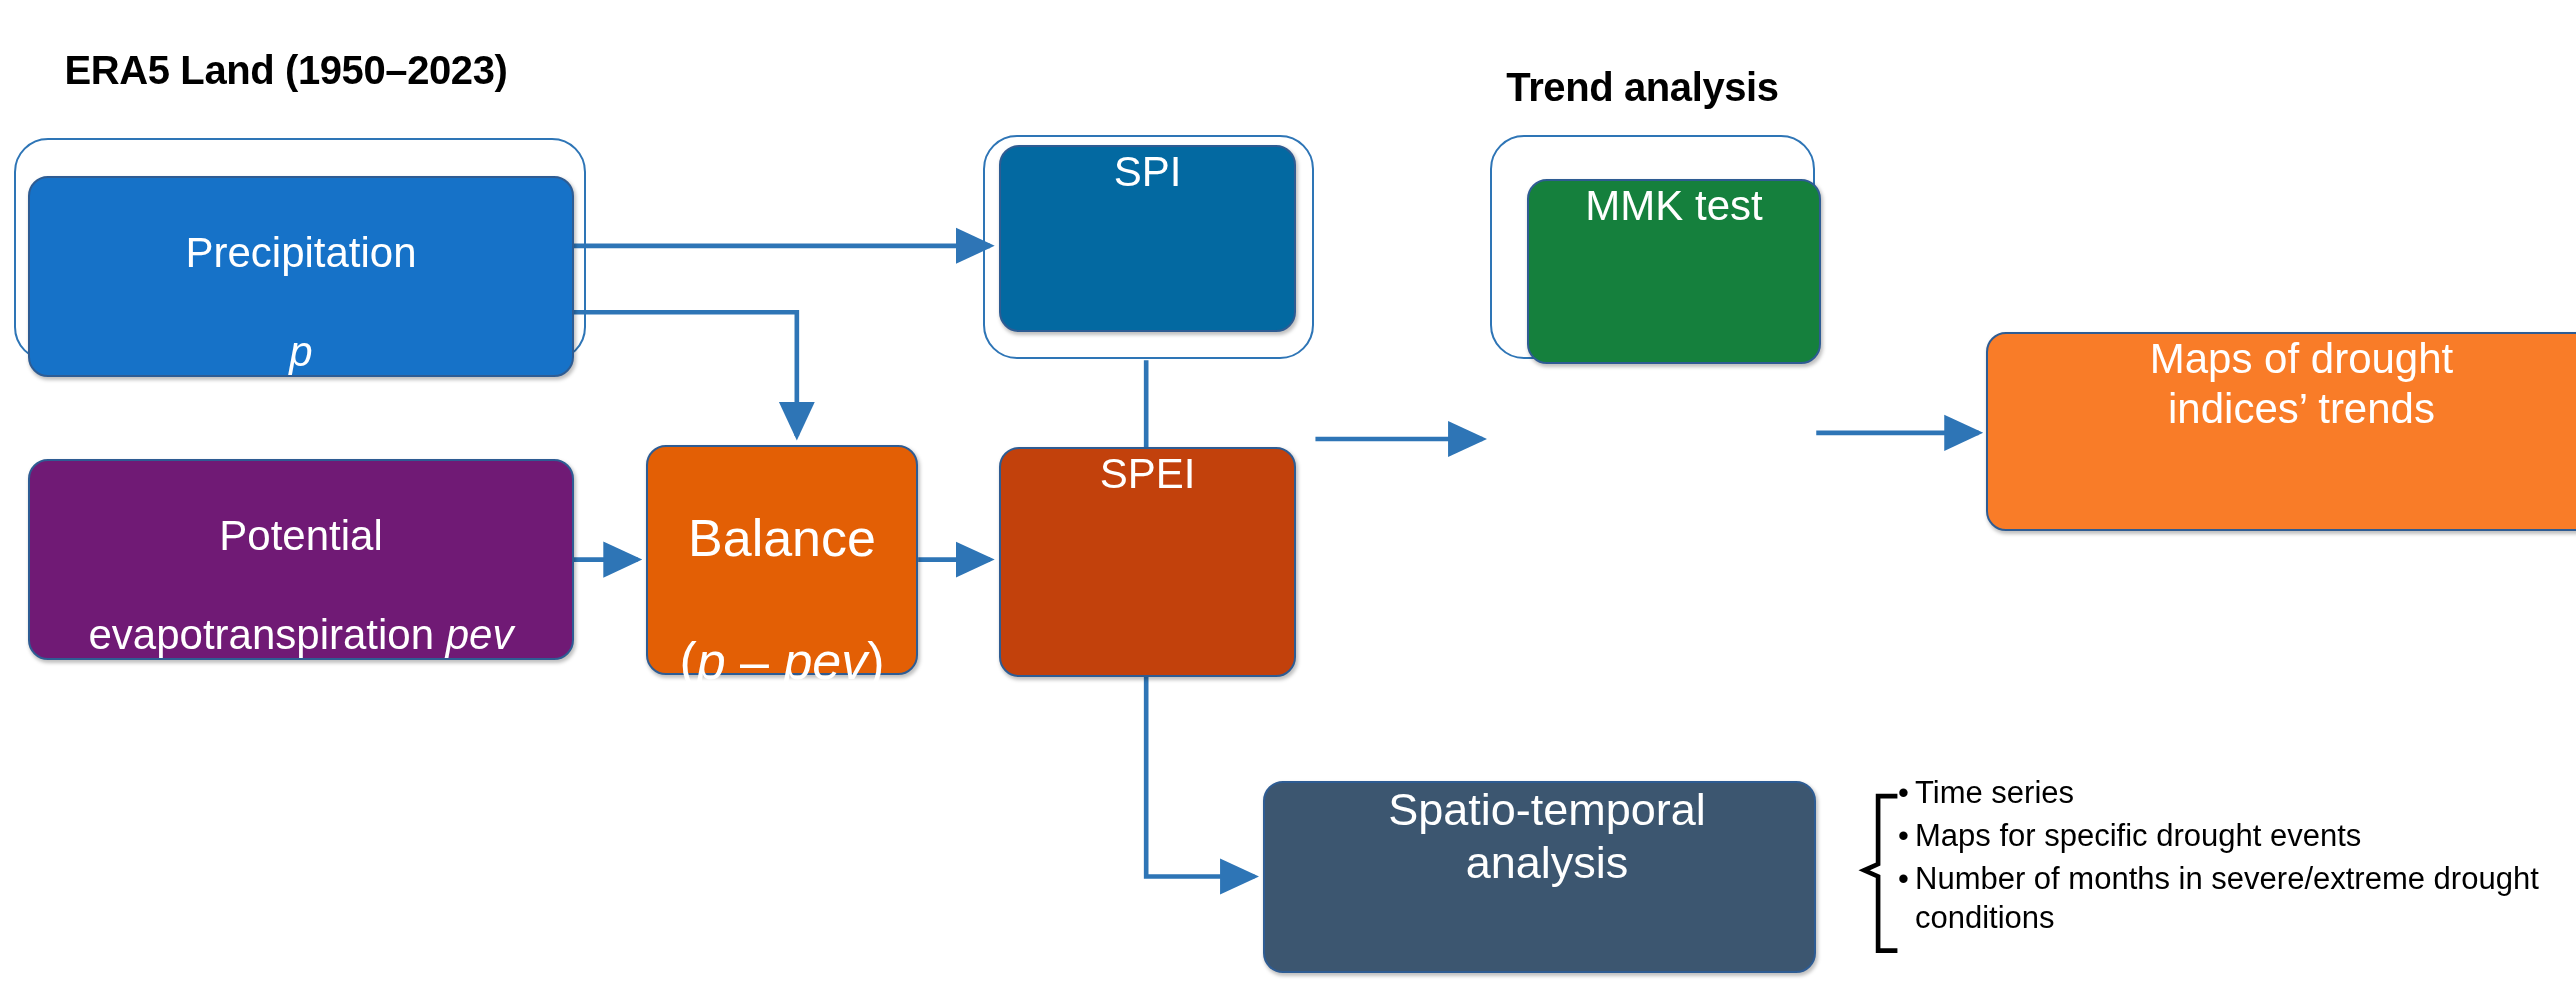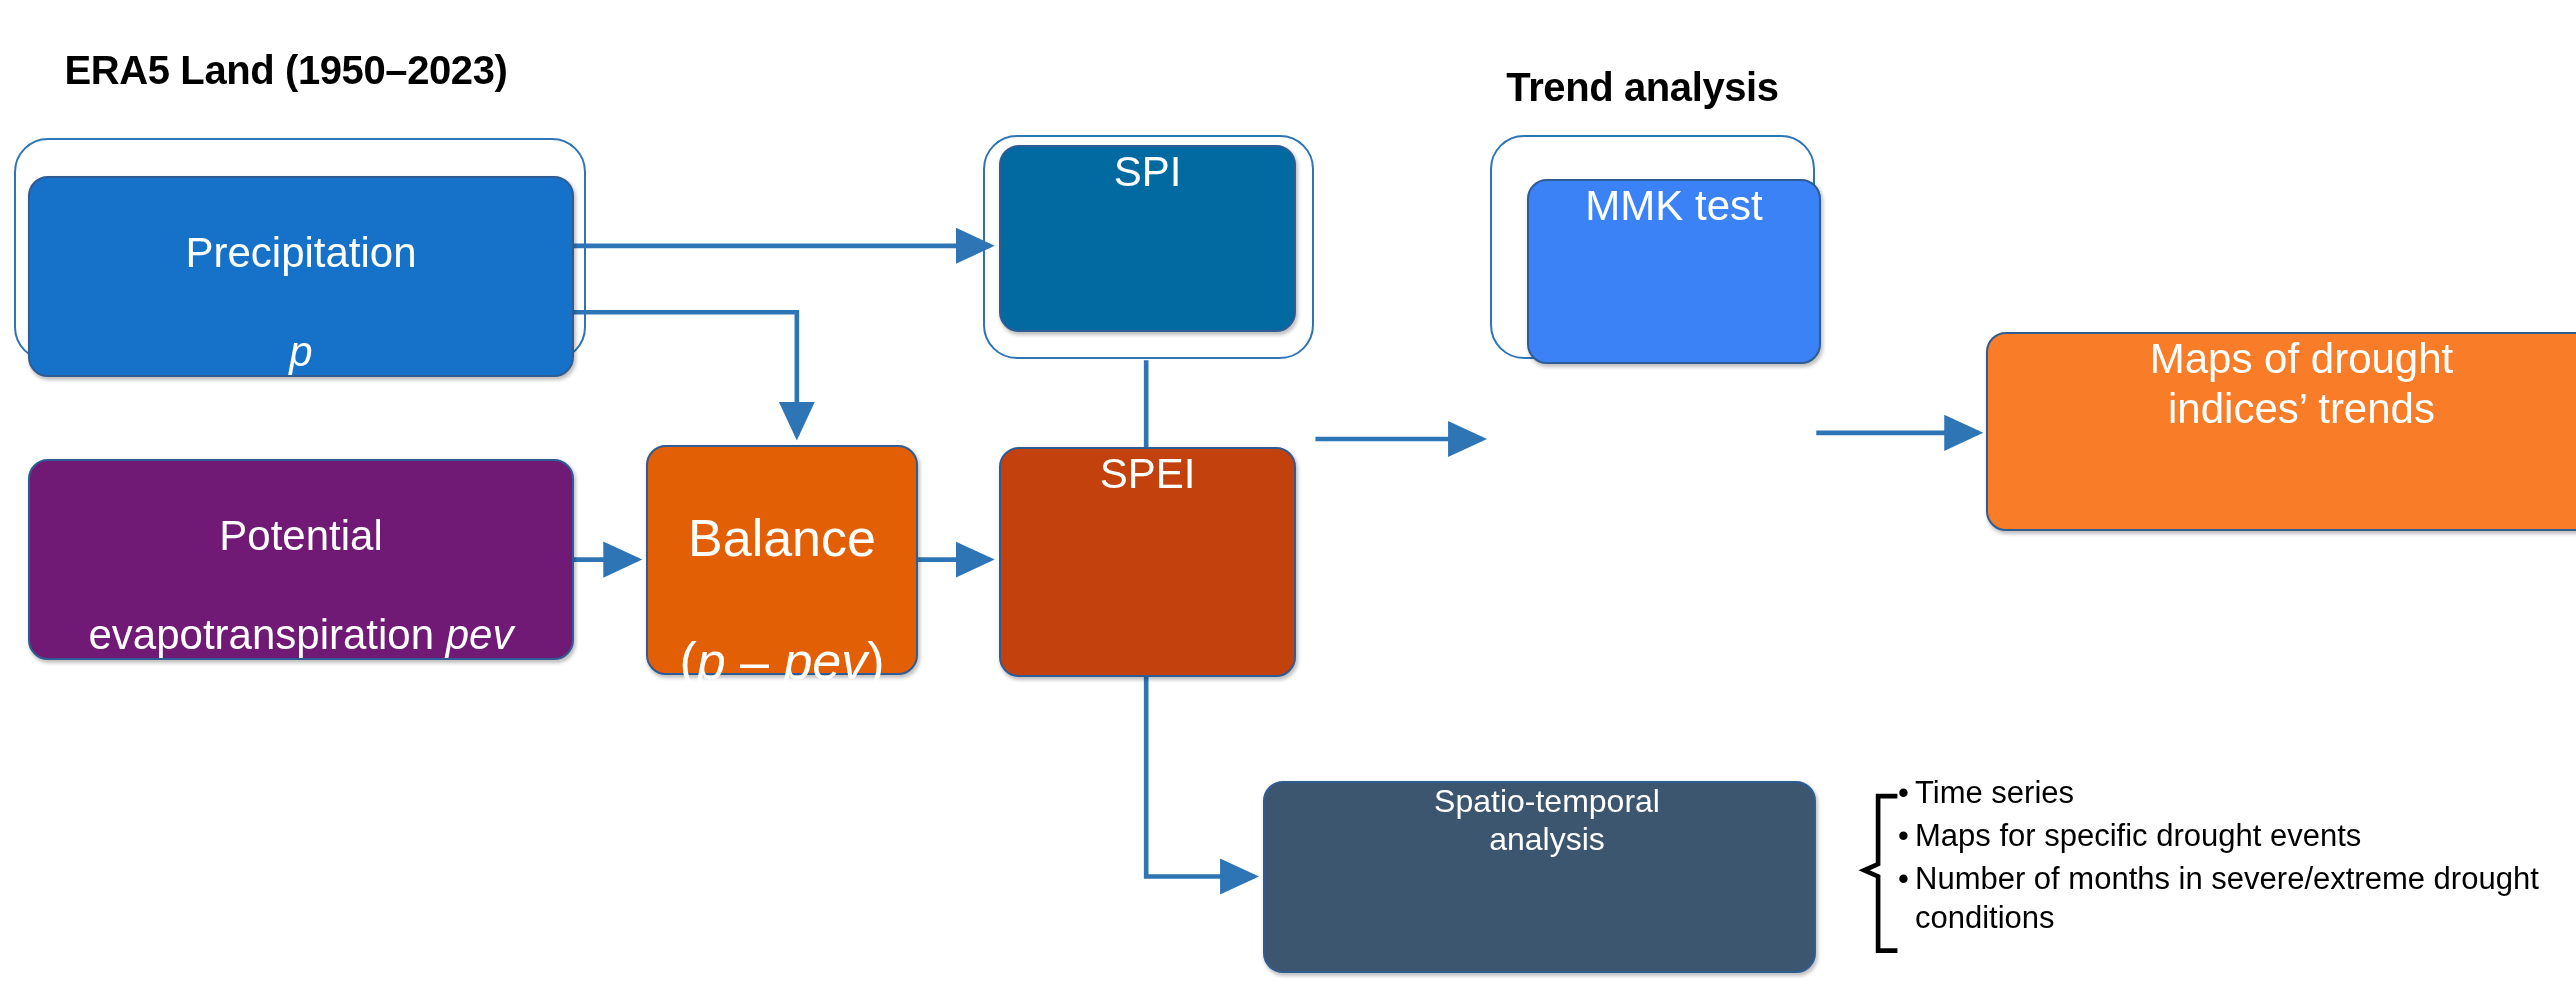--- a/index.html
+++ b/index.html
@@ -64,24 +64,24 @@
     box-shadow: 1.5px 2.3px 3.9px rgba(0,0,0,0.25);
   }
   .node .label { display: block; padding: 0 10.8px; }
   .node .em { font-style: italic; }
 
   #node-precip  { left: 28px;   top: 176px; width: 546px;  height: 201px; background: #1672C8; font-size: 42px; }
   #node-pev     { left: 28px;   top: 459px; width: 546px;  height: 201px; background: #701a75; font-size: 42px; }
   #node-balance { left: 646px;  top: 445px; width: 272px;  height: 230px; background: #E35F05; font-size: 52px; }
   #node-spi     { left: 999px; top: 145px; width: 297px;  height: 187px; background: #0369a1; font-size: 42px; }
   #node-spei    { left: 999px; top: 447px; width: 297px;  height: 230px; background: #c2410c; font-size: 42px; }
-  #node-mmk     { left: 1527px; top: 179px; width: 294px;  height: 185px; background: #3b82f6; font-size: 42px; }
+  #node-mmk     { left: 1527px; top: 179px; width: 294px;  height: 185px; background: #15803d; font-size: 42px; }
   #node-sen     { left: 1527px; top: 442px; width: 294px;  height: 232px; background: #1272BC; font-size: 42px; }
   #node-maps    { left: 1986px; top: 332px; width: 631px;  height: 199px; background: #F97C28; font-size: 42px; }
-  #node-spatio  { left: 1263px; top: 781px; width: 553px; height: 192px; background: #3C5670; font-size: 32px; padding-left: 15px; }
+  #node-spatio  { left: 1263px; top: 781px; width: 553px; height: 192px; background: #3C5670; font-size: 45px; padding-left: 15px; }
 
   
   #bullet-list {
     position: absolute;
     left: 1898px;
     top: 773px;
     width: 680px;
     font-size: 31px;
     color: #000000;
     line-height: 1.28;

